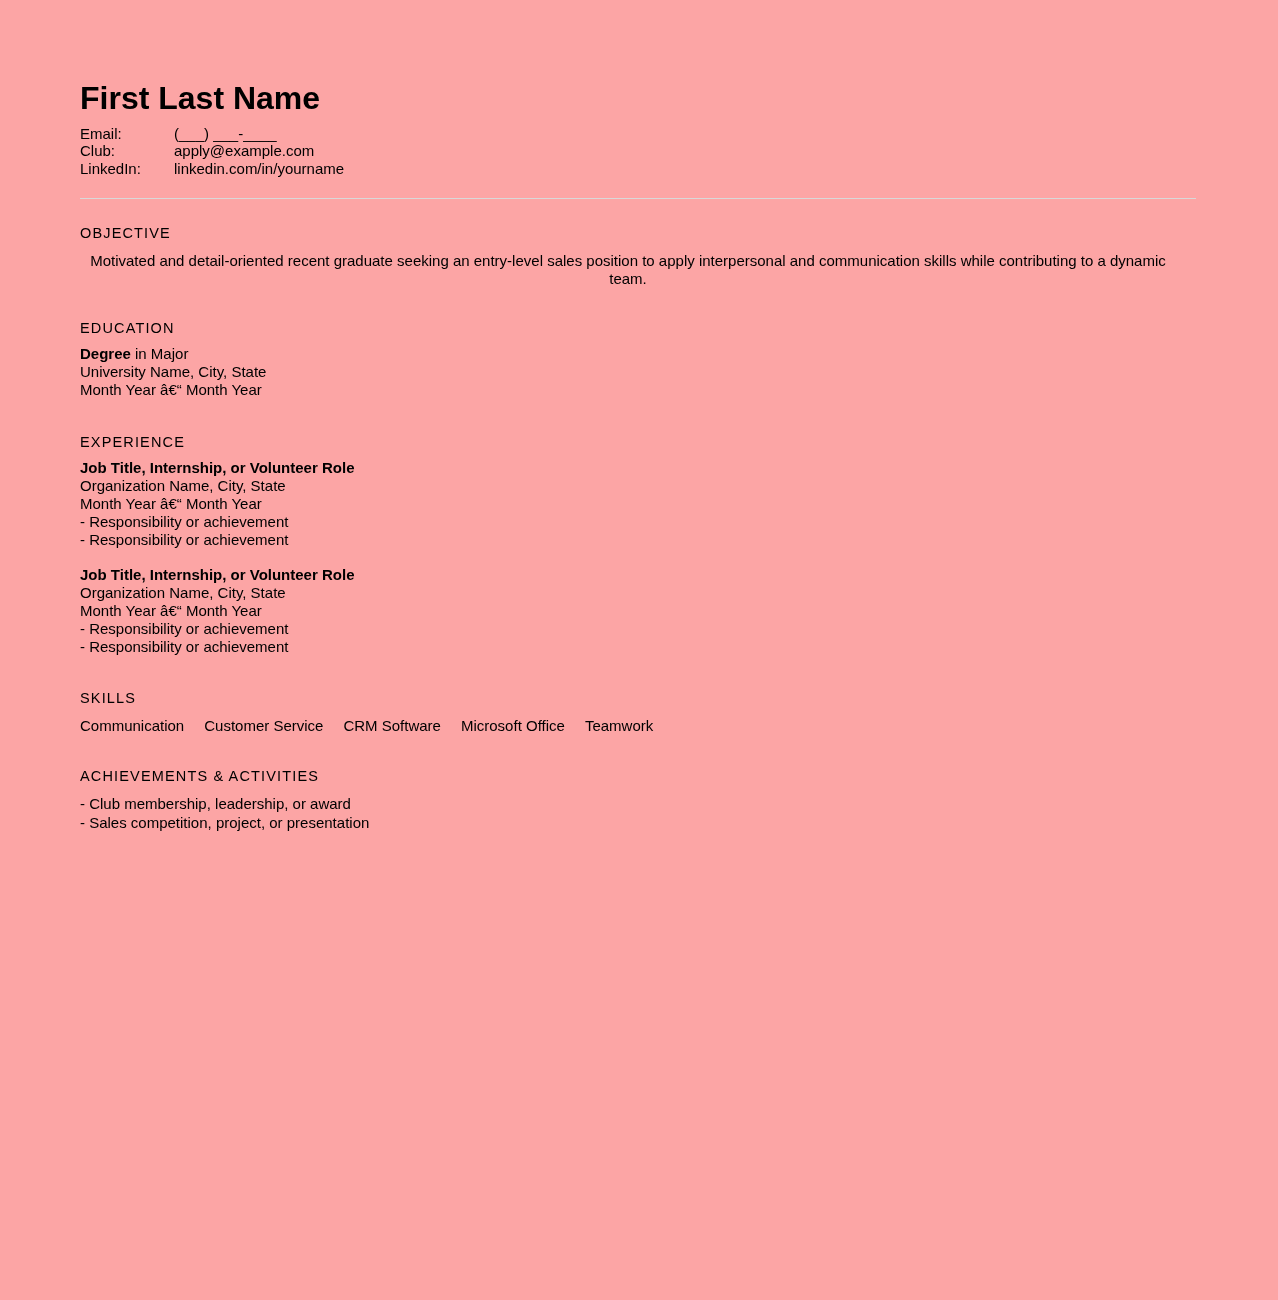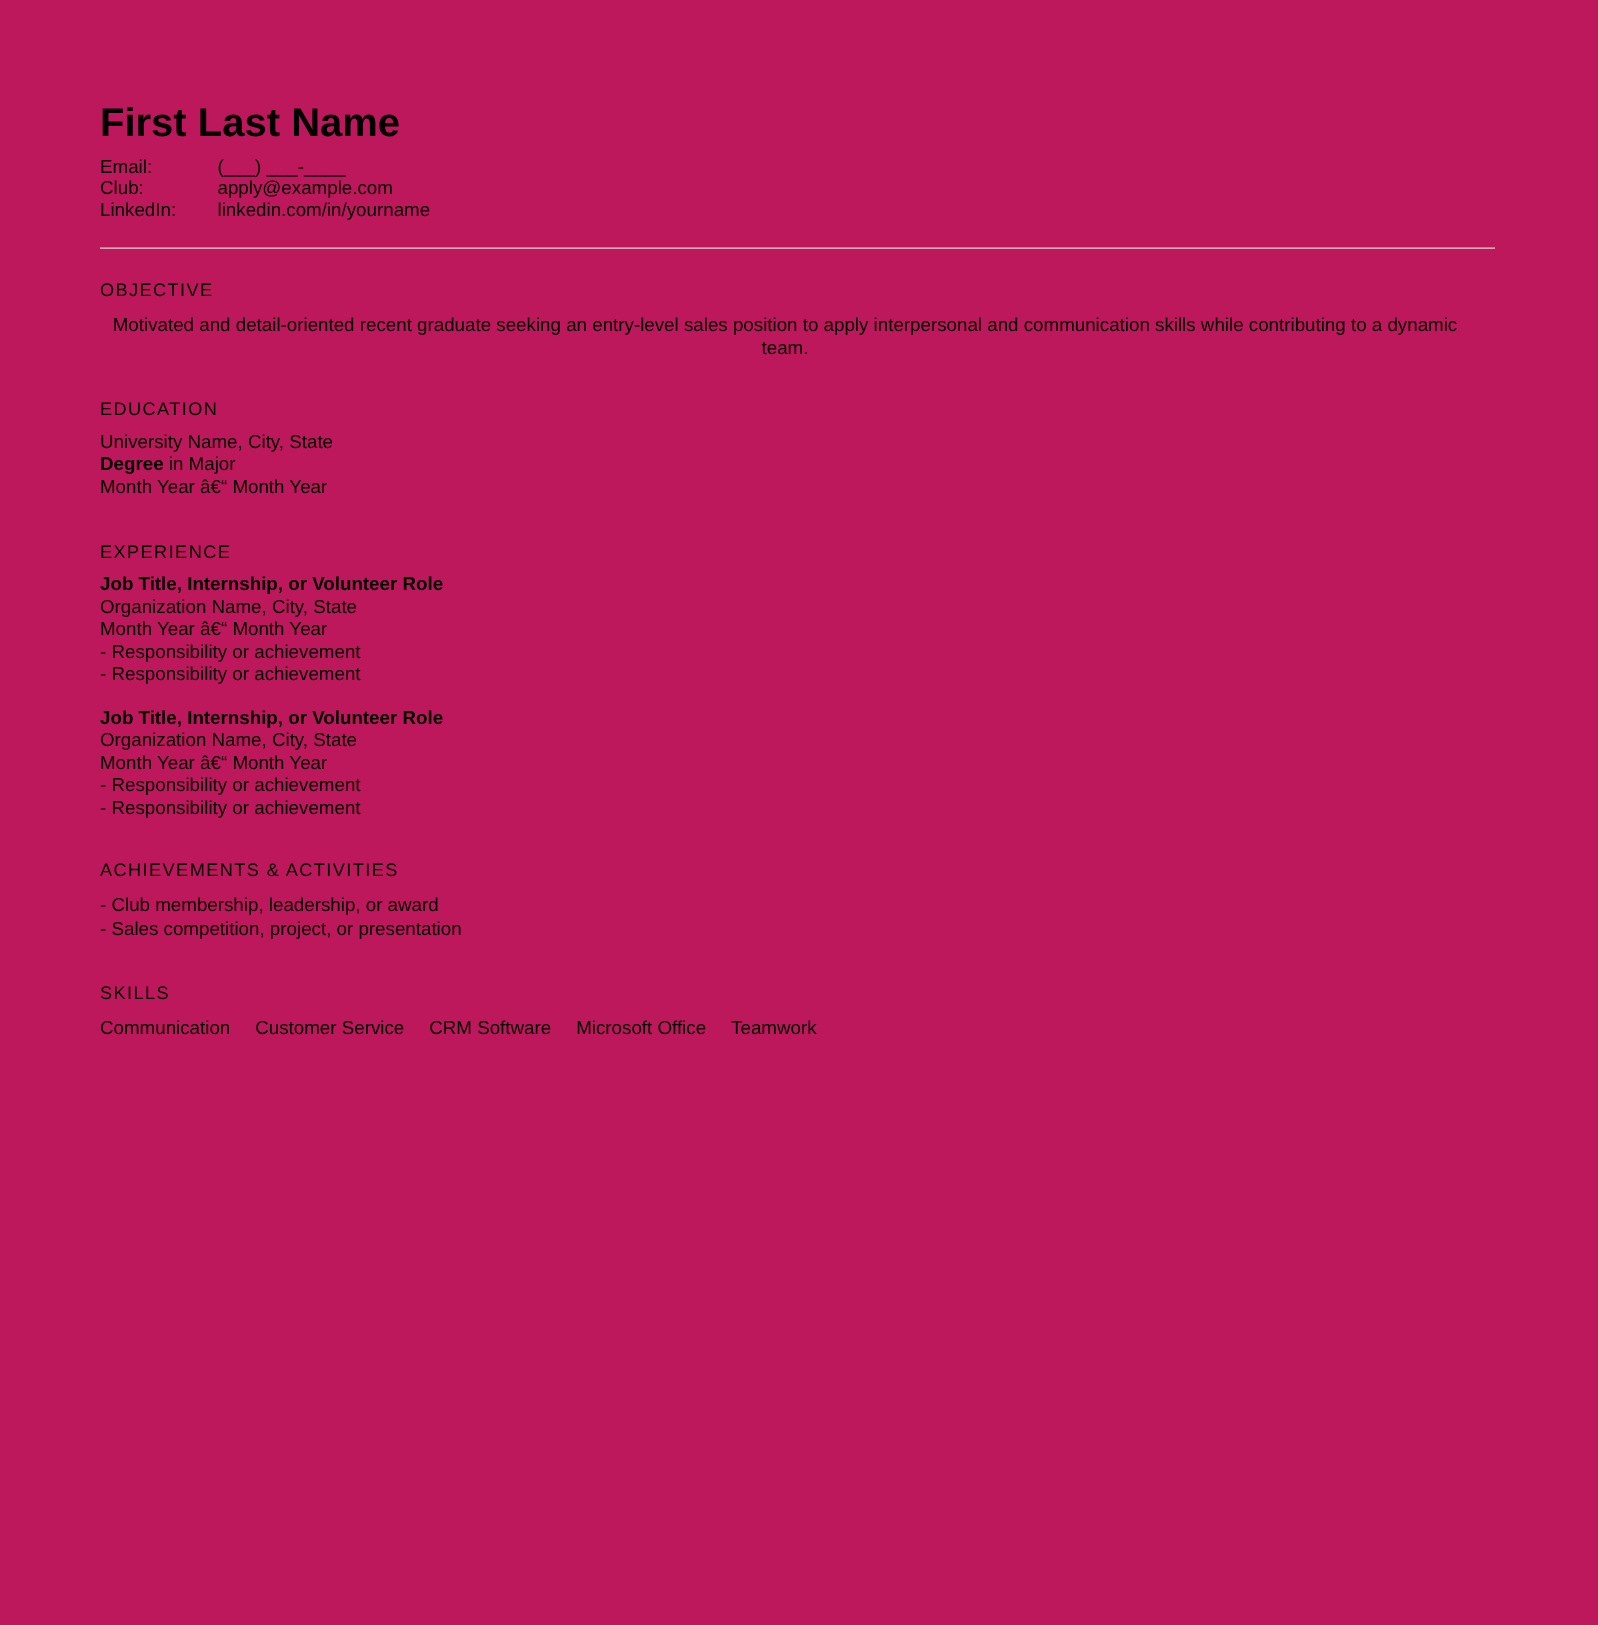--- a/index.html
+++ b/index.html
@@ -15,21 +15,21 @@
     color: #000000;
     -webkit-font-smoothing: antialiased;
   }
 
   .page {
     position: relative;
     width: 1278px;
     height: 1300px;
     box-sizing: border-box;
     padding: 80px 82px 0 80px;
-    background: #be185d;
+    background: #fca5a5;
   }
 
   
   .resume-name {
     font-size: 32px;
     font-weight: bold;
     line-height: 1.15;
     letter-spacing: 0px;
     margin: 0 0 8px 0;
     color: #000;
@@ -162,22 +162,22 @@
   </div>
 
   <div class="section section-objective">
     <h2 class="section-title">OBJECTIVE</h2>
     <p class="body-text objective-text">Motivated and detail-oriented recent graduate seeking an entry-level sales position to apply interpersonal and communication skills while contributing to a dynamic team.</p>
   </div>
 
   <div class="section section-education">
     <h2 class="section-title">EDUCATION</h2>
     <div class="block">
+      <div class="block-line"><span class="bold" style="font-weight:bold;">Degree</span><span> in Major</span></div>
       <div class="block-line">University Name, City, State</div>
-      <div class="block-line"><span class="bold" style="font-weight:bold;">Degree</span><span> in Major</span></div>
       <div class="block-line">Month Year â€“ Month Year</div>
     </div>
   </div>
 
 
   <div class="section section-experience">
     <h2 class="section-title">EXPERIENCE</h2>
 
     <div class="entry block">
       <div class="block-line bold">Job Title, Internship, or Volunteer Role</div>
@@ -189,24 +189,24 @@
 
     <div class="entry block">
       <div class="block-line bold">Job Title, Internship, or Volunteer Role</div>
       <div class="block-line">Organization Name, City, State</div>
       <div class="block-line">Month Year â€“ Month Year</div>
       <div class="block-line">- Responsibility or achievement</div>
       <div class="block-line">- Responsibility or achievement</div>
     </div>
   </div>
 
+  <div class="section section-skills">
+    <h2 class="section-title">SKILLS</h2>
+    <div class="skills-row"><span class="skill-item">Communication</span><span class="skill-item">Customer Service</span><span class="skill-item">CRM Software</span><span class="skill-item">Microsoft Office</span><span class="skill-item">Teamwork</span></div>
+  </div>
+
   <div class="section section-achievements">
     <h2 class="section-title">ACHIEVEMENTS &amp; ACTIVITIES</h2>
     <div class="list-line">- Club membership, leadership, or award</div>
     <div class="list-line">- Sales competition, project, or presentation</div>
   </div>
 
-  <div class="section section-skills">
-    <h2 class="section-title">SKILLS</h2>
-    <div class="skills-row"><span class="skill-item">Communication</span><span class="skill-item">Customer Service</span><span class="skill-item">CRM Software</span><span class="skill-item">Microsoft Office</span><span class="skill-item">Teamwork</span></div>
-  </div>
-
 </div>
 
 </body></html>

